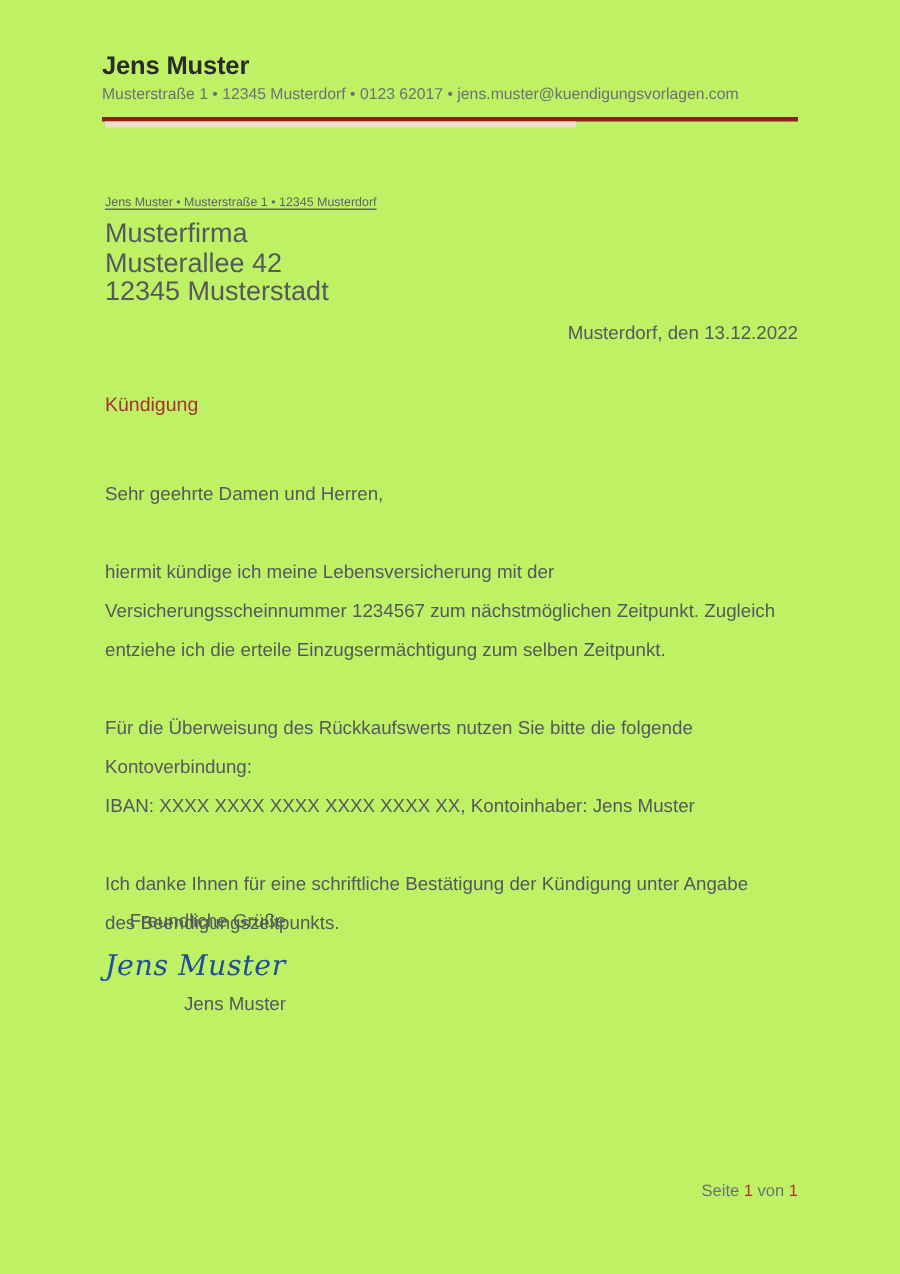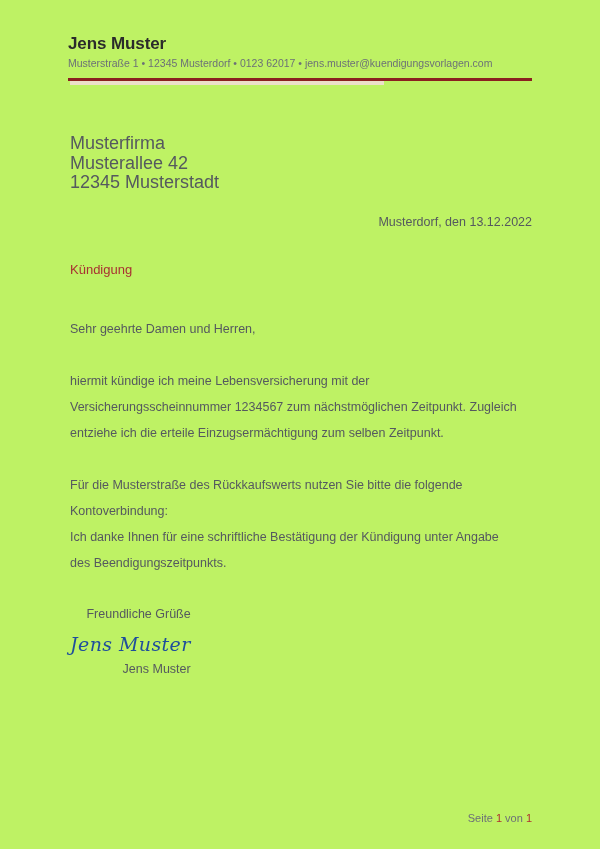--- a/index.html
+++ b/index.html
@@ -158,21 +158,21 @@
     font-size: 12.5px;
     line-height: 20px;
     color: #55595f;
     margin-top: 1px;
   }
 
   
   .footer {
     position: absolute;
     right: 68px;
-    top: 812px;
+    top: 788px;
     font-size: 11px;
     color: #6c7077;
     white-space: nowrap;
   }
   .footer .num {
     color: #b03030;
   }
 </style>
 </head>
 <body>
@@ -183,35 +183,37 @@
     <div class="sender-name">Jens Muster</div>
     <div class="sender-contact">Musterstraße 1 • 12345 Musterdorf • 0123 62017 • jens.muster@kuendigungsvorlagen.com</div>
   </div>
 
   <div class="rule-wrap">
     <div class="rule-red"></div>
     <div class="rule-shadow"></div>
   </div>
 
   <div class="address-block">
+    <div class="return-line">Jens Muster • Musterstraße 1 • 12345 Musterdorf</div>
     <div class="recipient">
       <div>Musterfirma</div>
       <div>Musterallee 42</div>
       <div>12345 Musterstadt</div>
     </div>
   </div>
 
   <div class="date-line">Musterdorf, den 13.12.2022</div>
 
   <div class="subject">Kündigung</div>
 
   <div class="body-block">
     <p class="para">Sehr geehrte Damen und Herren,</p>
     <p class="para">hiermit kündige ich meine Lebensversicherung mit der Versicherungsscheinnummer 1234567 zum nächstmöglichen Zeitpunkt. Zugleich entziehe ich die erteile Einzugsermächtigung zum selben Zeitpunkt.</p>
-    <p class="para tight">Für die Musterstraße des Rückkaufswerts nutzen Sie bitte die folgende Kontoverbindung:</p>
+    <p class="para tight">Für die Überweisung des Rückkaufswerts nutzen Sie bitte die folgende Kontoverbindung:</p>
+    <p class="para">IBAN: XXXX XXXX XXXX XXXX XXXX XX, Kontoinhaber: Jens Muster</p>
     <p class="para">Ich danke Ihnen für eine schriftliche Bestätigung der Kündigung unter Angabe des Beendigungszeitpunkts.</p>
   </div>
 
   <div class="sign-block">
     <div class="greeting">Freundliche Grüße</div>
     <div class="signature-script">Jens Muster</div>
     <div class="sign-name">Jens Muster</div>
   </div>
 
   <div class="footer">

